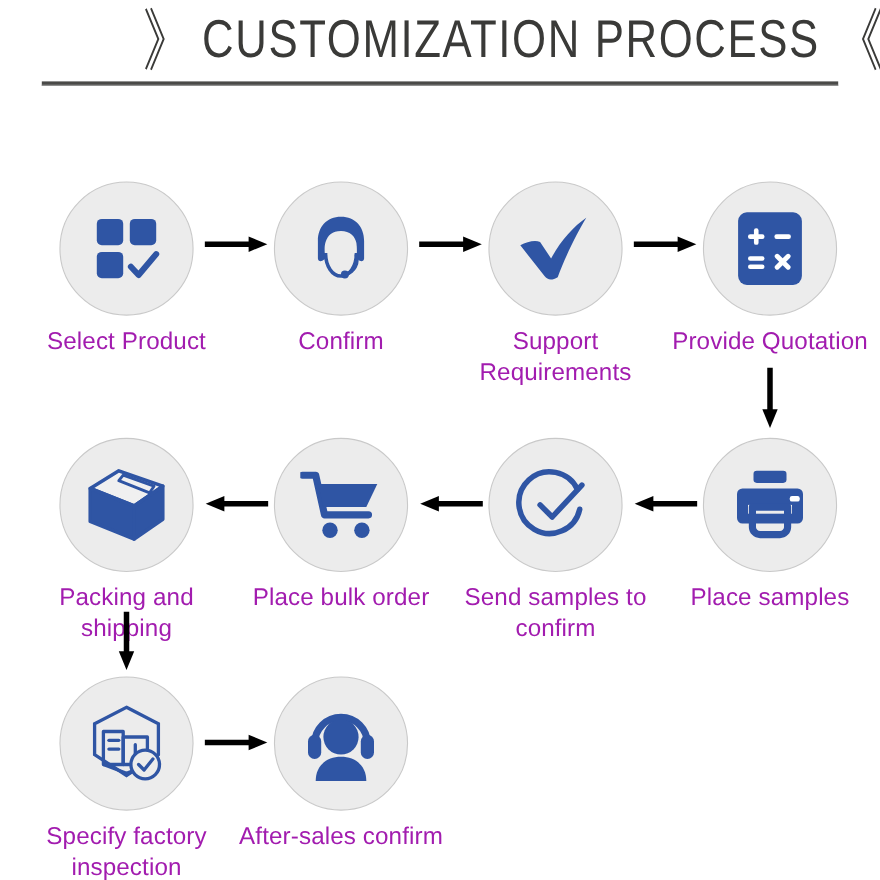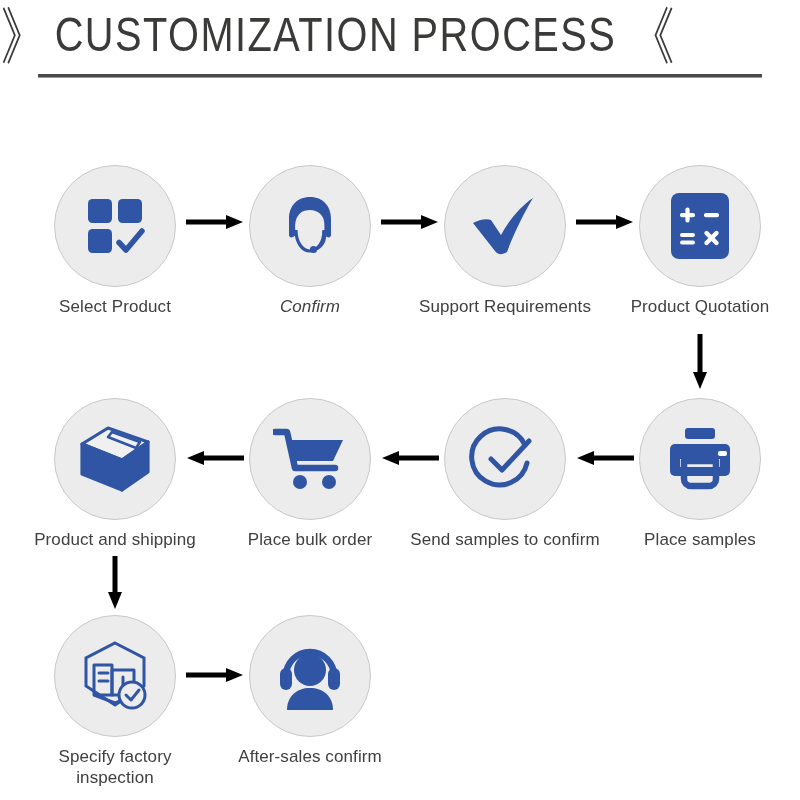--- a/index.html
+++ b/index.html
@@ -20,21 +20,21 @@
   #header {
     position: absolute;
     top: 0; left: 0;
     width: 800px;
     height: 90px;
   }
   #title-row {
     position: absolute;
     top: 12px; left: 0;
     width: 800px;
-    text-align: left;
+    text-align: right;
     white-space: nowrap;
   }
   .chev {
     display: inline-block;
     vertical-align: middle;
     color: #3a3a38;
     font-size: 47px;
     font-weight: 400;
     line-height: 1;
     letter-spacing: -4px;
@@ -76,22 +76,22 @@
     background: #ececec;
     border: 1px solid #c9c9c9;
     box-sizing: border-box;
     display: flex;
     align-items: center;
     justify-content: center;
   }
   .circle svg { display: block; }
   .node-label {
     margin-top: 9px;
-    font-size: 17px;
-    color: #404040;
+    font-size: 22px;
+    color: #a21caf;
     line-height: 1.25;
     letter-spacing: 0.1px;
   }
 
   
   .arrow-h, .arrow-v {
     position: absolute;
   }
   .arrow-h svg, .arrow-v svg { display: block; }
 </style>
@@ -112,21 +112,21 @@
         <rect x="6" y="6" width="24" height="24" rx="4.5" fill="#2f55a4"></rect>
         <rect x="36" y="6" width="24" height="24" rx="4.5" fill="#2f55a4"></rect>
         <rect x="6" y="36" width="24" height="24" rx="4.5" fill="#2f55a4"></rect>
         <path d="M37 49.5 L44 57 L60 38" fill="none" stroke="#2f55a4" stroke-width="5.5" stroke-linecap="round" stroke-linejoin="round"></path>
       </svg>
     </span>
   </div>
   <div class="node-label">Select Product</div>
 </div>
 
-<div class="node" style="left:215px; top:165px;font-style:italic;">
+<div class="node" style="left:215px; top:165px;">
   <div class="circle">
     <span>
       <svg width="72" height="72" viewBox="0 0 72 72">
         <path d="M36 7 C23 7 15 16 15 29 L15 45 C15 47 17 48 19 47 L22 45 C22 45 20 36 22 30 C24 24 28 20 36 20 C44 20 49 25 50 31 C51 38 50 45 50 45 L53 47 C55 48 57 47 57 45 L57 29 C57 16 49 7 36 7 Z" fill="#2f55a4"></path>
         <path d="M22 40 C22 52 28 61 36 61 C44 61 50 52 50 40" fill="none" stroke="#2f55a4" stroke-width="3.2"></path>
         <path d="M50 42 C52 50 48 57 41 59" fill="none" stroke="#2f55a4" stroke-width="3.2" stroke-linecap="round"></path>
         <circle cx="39.5" cy="59.5" r="3.6" fill="#2f55a4"></circle>
       </svg>
     </span>
   </div>
@@ -156,21 +156,21 @@
           <rect x="11" y="42" width="15" height="4" rx="2"></rect>
           <rect x="11" y="49.5" width="15" height="4" rx="2"></rect>
         </g>
         <g stroke="#ffffff" stroke-width="4.4" stroke-linecap="round">
           <line x1="37.5" y1="42" x2="47.5" y2="52"></line>
           <line x1="47.5" y1="42" x2="37.5" y2="52"></line>
         </g>
       </svg>
     </span>
   </div>
-  <div class="node-label">Product Quotation</div>
+  <div class="node-label">Provide Quotation</div>
 </div>
 
 <div class="arrow-h" style="left:186px; top:214px;">
   <svg width="58" height="16" viewBox="0 0 58 16">
       <line x1="0" y1="8" x2="42" y2="8" stroke="#000" stroke-width="5"></line>
       <polygon points="40,1 57,8 40,15" fill="#000"></polygon>
     </svg>
 </div>
 <div class="arrow-h" style="left:381px; top:214px;">
   <svg width="58" height="16" viewBox="0 0 58 16">
@@ -196,21 +196,21 @@
   <div class="circle">
     <span>
       <svg width="74" height="70" viewBox="0 0 74 70">
         <polygon points="4,20 30,4 70,18 44,36" fill="#f0f0f0" stroke="#2f55a4" stroke-width="3.2" stroke-linejoin="round"></polygon>
         <polygon points="4,20 44,36 44,66 4,50" fill="#2f55a4" stroke="#2f55a4" stroke-width="3.2" stroke-linejoin="round"></polygon>
         <polygon points="44,36 70,18 70,48 44,66" fill="#2f55a4" stroke="#2f55a4" stroke-width="3.2" stroke-linejoin="round"></polygon>
         <polygon points="34,8 62,18 58,24 30,13" fill="#f0f0f0" stroke="#2f55a4" stroke-width="2.6" stroke-linejoin="round"></polygon>
       </svg>
     </span>
   </div>
-  <div class="node-label">Product and shipping</div>
+  <div class="node-label">Packing and shipping</div>
 </div>
 
 <div class="node" style="left:215px; top:398px;">
   <div class="circle">
     <span>
       <svg width="74" height="66" viewBox="0 0 74 66">
         <path d="M2 6 L14 6 L22 42 L62 42" fill="none" stroke="#2f55a4" stroke-width="6.5" stroke-linecap="round" stroke-linejoin="round"></path>
         <path d="M16 14 L70 14 L60 35 L21 35 Z" fill="#2f55a4"></path>
         <circle cx="27" cy="56" r="7" fill="#2f55a4"></circle>
         <circle cx="56" cy="56" r="7" fill="#2f55a4"></circle>

